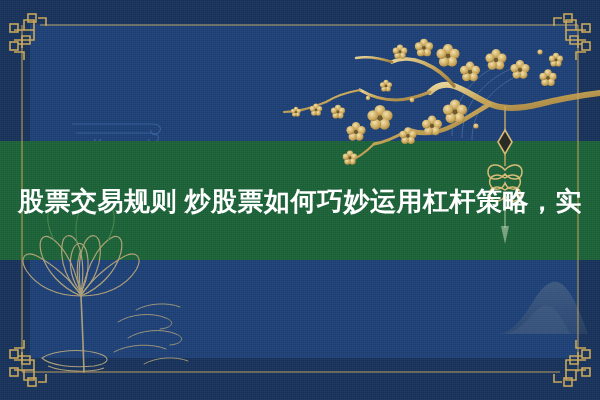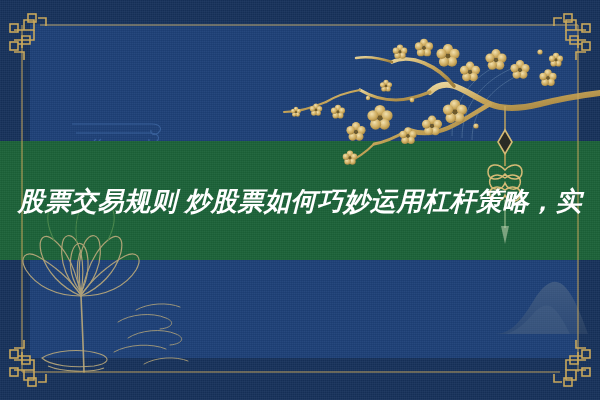--- a/index.html
+++ b/index.html
@@ -94,21 +94,20 @@
     z-index: 40;
   }
   .title-line {
     color: #ffffff;
     font-size: 26px;
     font-weight: bold;
     line-height: 42px;
     letter-spacing: 0.5px;
     white-space: nowrap;
     text-align: center;
-    font-style: italic;
   }
 </style>
 </head>
 <body>
 
 <div id="stage">
 
   <div class="bg-outer"></div>
   <div class="bg-texture"></div>
   <div class="bg-panel"></div>

